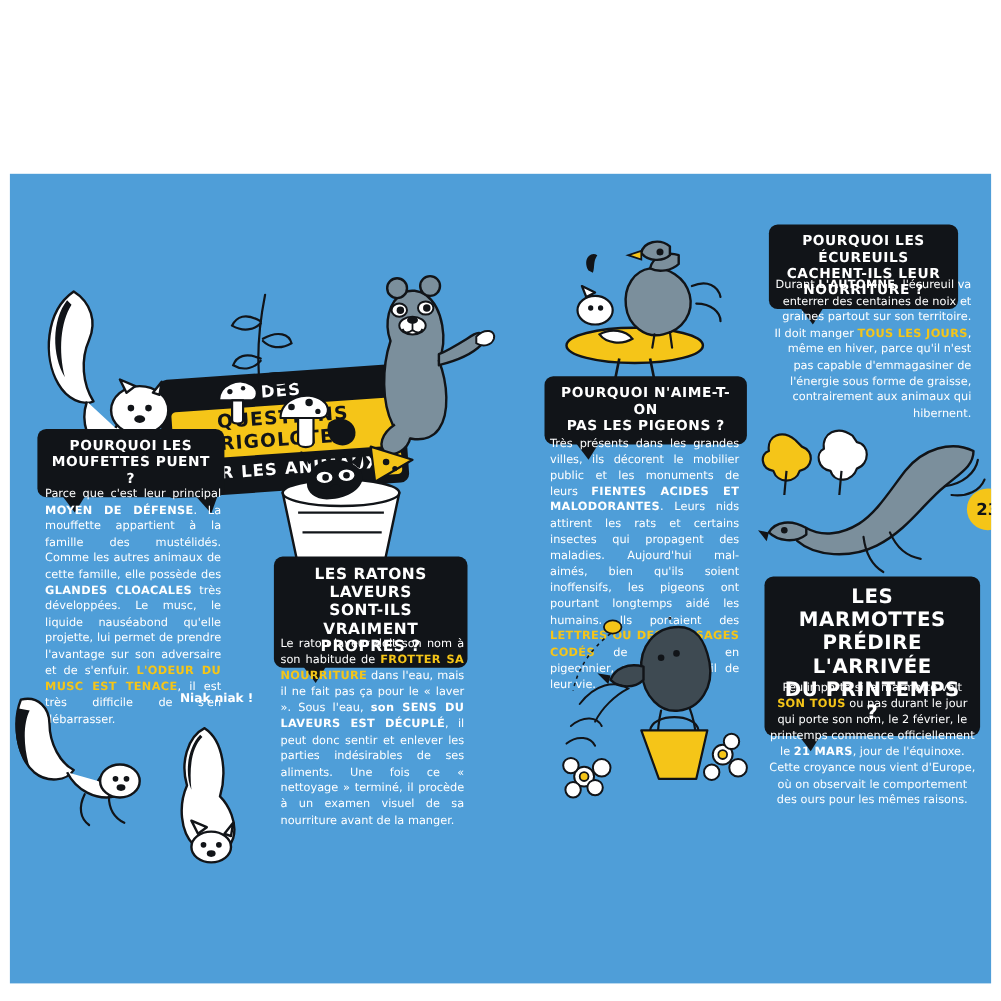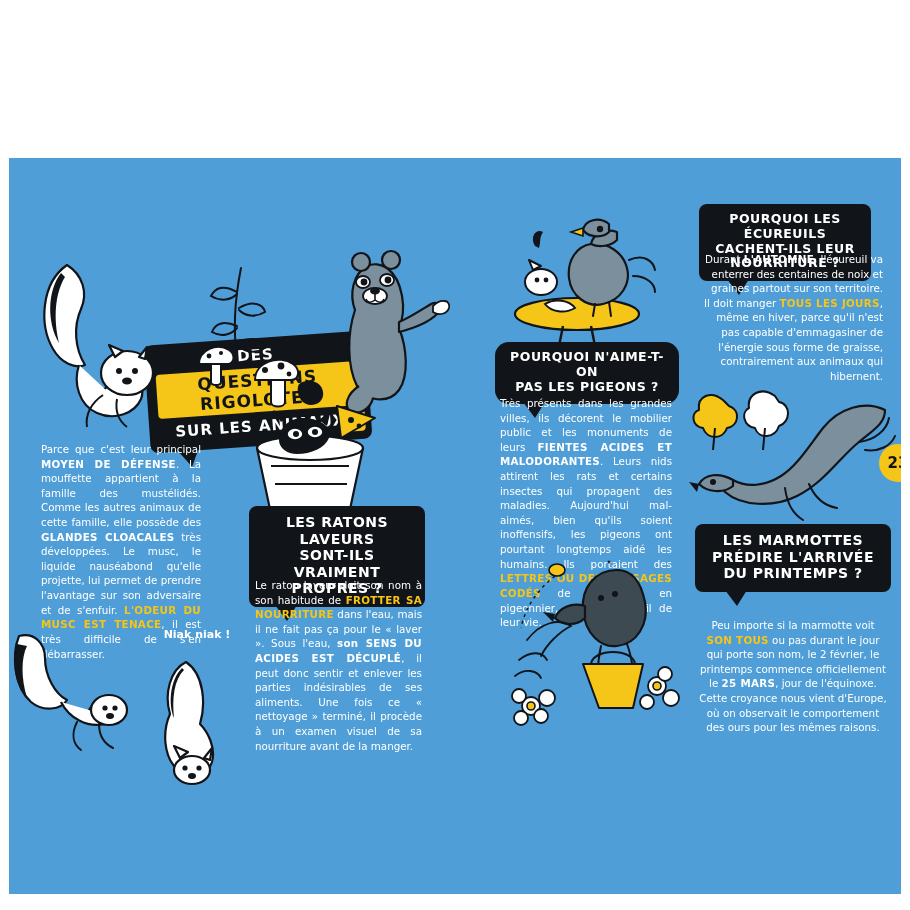--- a/index.html
+++ b/index.html
@@ -199,20 +199,27 @@
         <circle cx="55" cy="44" r="3.4"></circle>
         <ellipse cx="42" cy="55" rx="5" ry="3.5"></ellipse>
         <path d="M42 58 L42 64 M42 64 C37 68 34 66 33 63 M42 64 C47 68 50 66 51 63" stroke="#111418" stroke-width="1.6" fill="none"></path>
       </g>
       <g fill="#ffffff" stroke="#111418" stroke-width="1.8">
         <path d="M100 70 C108 62 118 64 116 72 C114 78 106 80 100 76 Z"></path>
       </g>
     </svg>
   </div>
 
+  <div class="blk" style="left:25px;top:232px;width:170px;">
+    <div class="speech" style="font-size:12.5px;position:relative;">
+      <span class="ln">POURQUOI LES</span>
+      <span class="ln">MOUFETTES PUENT ?</span>
+      <span class="tail" style="left:22px;bottom:-14px;border-left:12px solid transparent;border-right:10px solid transparent;border-top:16px solid #111418;"></span>
+    </div>
+  </div>
   <div class="blk body-text" style="left:32px;top:284px;width:160px;">
     Parce que c'est leur principal <b>MOYEN DE DÉFENSE</b>. La mouffette appartient à la famille des mustélidés. Comme les autres animaux de cette famille, elle possède des <b>GLANDES CLOACALES</b> très développées. Le musc, le liquide nauséabond qu'elle projette, lui permet de prendre l'avantage sur son adversaire et de s'enfuir. <span class="yel">L'ODEUR DU MUSC EST TENACE</span>, il est très difficile de s'en débarrasser.
   </div>
 
   <div class="ill" style="left:232px;top:238px;">
     <svg width="145" height="125" viewBox="0 0 145 125">
       <g fill="#ffffff" stroke="#111418" stroke-width="2.2" stroke-linejoin="round">
         <path d="M16 52 L30 118 C32 122 106 122 108 118 L122 52 Z"></path>
         <ellipse cx="69" cy="52" rx="53" ry="12"></ellipse>
       </g>
@@ -246,21 +253,21 @@
 
   <div class="blk" style="left:240px;top:348px;width:176px;">
     <div class="speech" style="font-size:14px;position:relative;">
       <span class="ln">LES RATONS LAVEURS</span>
       <span class="ln">SONT-ILS VRAIMENT</span>
       <span class="ln">PROPRES ?</span>
       <span class="tail" style="left:26px;bottom:-14px;border-left:12px solid transparent;border-right:10px solid transparent;border-top:16px solid #111418;"></span>
     </div>
   </div>
   <div class="blk body-text" style="left:246px;top:420px;width:167px;">
-    Le raton laveur doit son nom à son habitude de <span class="yel">FROTTER SA NOURRITURE</span> dans l'eau, mais il ne fait pas ça pour le « laver ». Sous l'eau, <b>son SENS DU ACIDES EST DÉCUPLÉ</b>, il peut donc sentir et enlever les parties indésirables de ses aliments. Une fois ce « nettoyage » terminé, il procède à un examen visuel de sa nourriture avant de la manger.
+    Le raton laveur doit son nom à son habitude de <span class="yel">FROTTER SA NOURRITURE</span> dans l'eau, mais il ne fait pas ça pour le « laver ». Sous l'eau, <b>son SENS DU LAVEURS EST DÉCUPLÉ</b>, il peut donc sentir et enlever les parties indésirables de ses aliments. Une fois ce « nettoyage » terminé, il procède à un examen visuel de sa nourriture avant de la manger.
   </div>
 
   <div class="ill" style="left:0px;top:452px;">
     <svg width="130" height="145" viewBox="0 0 130 145">
       <g fill="#ffffff" stroke="#111418" stroke-width="2.2" stroke-linejoin="round">
         <path d="M10 26 C2 46 6 78 22 92 C34 102 52 100 58 90 C46 84 36 66 36 48 C36 34 26 22 10 26 Z"></path>
         <path d="M52 92 C60 108 78 118 96 114 C110 110 114 98 106 92 C96 86 84 92 80 100"></path>
         <ellipse cx="100" cy="100" rx="18" ry="15"></ellipse>
       </g>
       <g fill="#111418">
@@ -326,21 +333,21 @@
         <circle cx="47" cy="82" r="2.4"></circle>
         <path d="M36 48 C30 38 38 30 44 34 C40 40 42 44 40 50 Z"></path>
       </g>
       <g fill="#ffffff" stroke="#111418" stroke-width="2">
         <path d="M46 106 C56 100 70 102 76 110 C66 116 52 114 46 106 Z"></path>
       </g>
     </svg>
   </div>
 
   <div class="blk" style="left:486px;top:184px;width:184px;">
-    <div class="speech" style="font-size:12.5px;position:relative;border-radius:14px;">
+    <div class="speech" style="font-size:12.5px;position:relative;">
       <span class="ln">POURQUOI N'AIME-T-ON</span>
       <span class="ln">PAS LES PIGEONS ?</span>
       <span class="tail" style="left:28px;bottom:-14px;border-left:12px solid transparent;border-right:10px solid transparent;border-top:16px solid #111418;"></span>
     </div>
   </div>
   <div class="blk body-text" style="left:491px;top:238px;width:172px;">
     Très présents dans les grandes villes, ils décorent le mobilier public et les monuments de leurs <b>FIENTES ACIDES ET MALODORANTES</b>. Leurs nids attirent les rats et certains insectes qui propagent des maladies. Aujourd'hui mal-aimés, bien qu'ils soient inoffensifs, les pigeons ont pourtant longtemps aidé les humains. Ils portaient des <span class="yel">LETTRES OU DES MESSAGES CODÉS</span> de pigeonnier en pigeonnier, parfois au péril de leur vie.
   </div>
 
   <div class="ill" style="left:488px;top:398px;">
@@ -425,24 +432,24 @@
       <g fill="none" stroke="#111418" stroke-width="2" stroke-linecap="round">
         <path d="M96 108 C98 124 104 134 114 140"></path>
         <path d="M120 104 C126 118 136 126 148 128"></path>
         <path d="M170 62 C186 60 198 50 200 38"></path>
         <path d="M176 70 C190 72 202 66 206 56"></path>
       </g>
     </svg>
   </div>
 
   <div class="blk" style="left:686px;top:366px;width:196px;">
-    <div class="speech" style="font-size:14px;position:relative;">
+    <div class="speech" style="font-size:18px;position:relative;">
       <span class="ln">LES MARMOTTES</span>
       <span class="ln">PRÉDIRE L'ARRIVÉE</span>
       <span class="ln">DU PRINTEMPS ?</span>
       <span class="tail" style="left:30px;bottom:-14px;border-left:12px solid transparent;border-right:10px solid transparent;border-top:16px solid #111418;"></span>
     </div>
   </div>
   <div class="blk body-text" style="left:690px;top:460px;width:188px;text-align:center;">
-    Peu importe si la marmotte voit <span class="yel">SON TOUS</span> ou pas durant le jour qui porte son nom, le 2 février, le printemps commence officiellement le <b>25 MARS</b>, jour de l'équinoxe. Cette croyance nous vient d'Europe, où on observait le comportement des ours pour les mêmes raisons.
+    Peu importe si la marmotte voit <span class="yel">SON TOUS</span> ou pas durant le jour qui porte son nom, le 2 février, le printemps commence officiellement le <b>21 MARS</b>, jour de l'équinoxe. Cette croyance nous vient d'Europe, où on observait le comportement des ours pour les mêmes raisons.
   </div>
 
 </div>
 
 </body></html>

